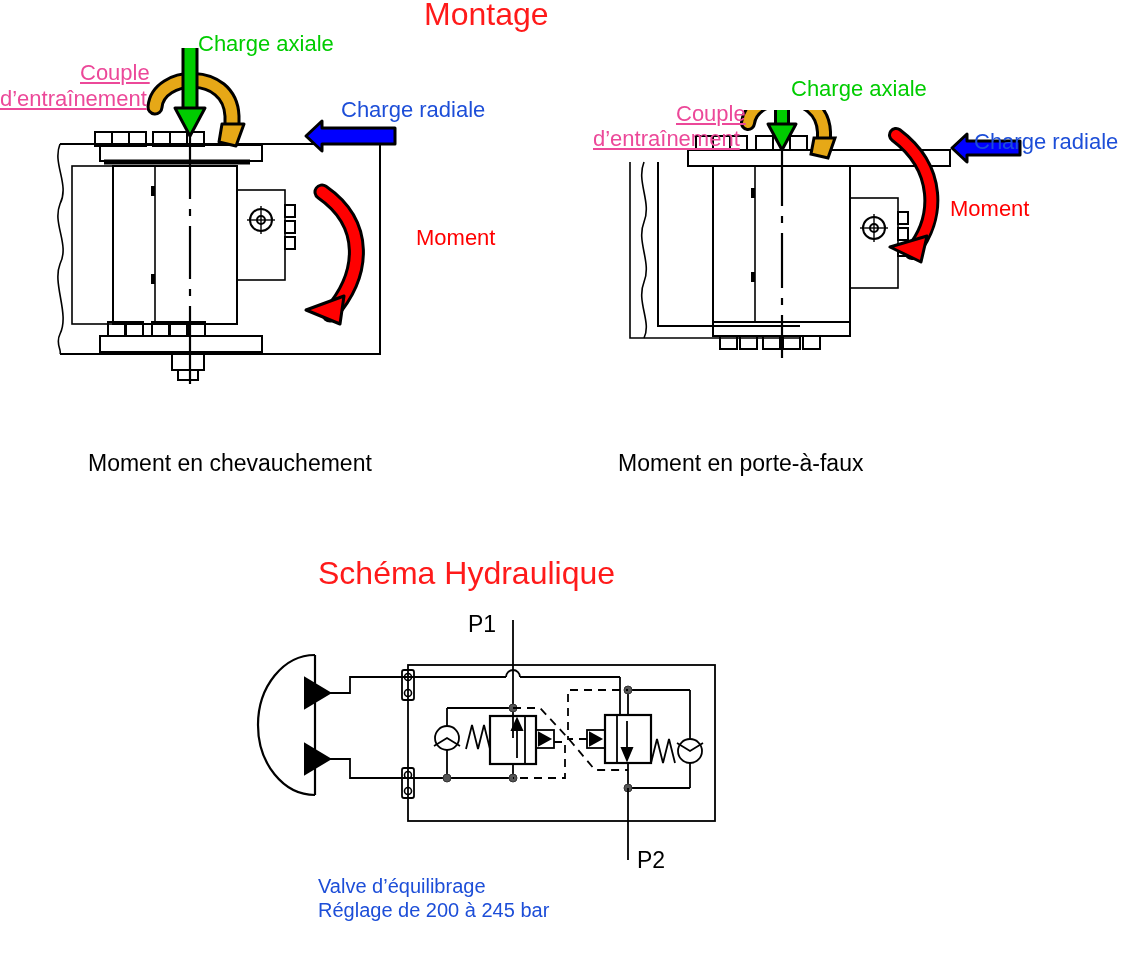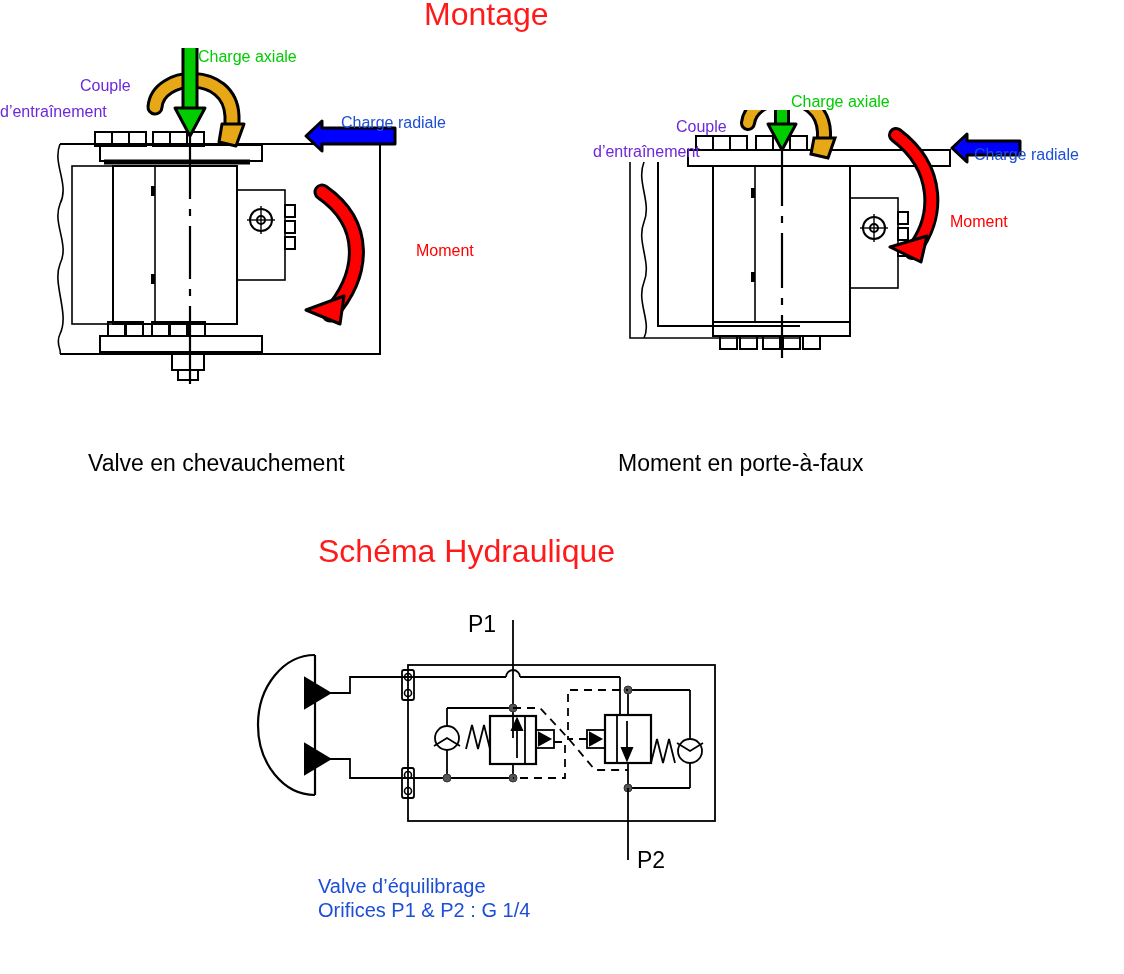--- a/index.html
+++ b/index.html
@@ -1,25 +1,25 @@
 <!DOCTYPE html>
 <html><head>
 <meta charset="utf-8">
 <style>
   html,body{margin:0;padding:0;background:#ffffff;}
   body{width:1124px;height:974px;position:relative;overflow:hidden;
        font-family:"Liberation Sans","DejaVu Sans",sans-serif;}
   .abs{position:absolute;}
   .title{color:#ff1a1a;font-size:32px;white-space:nowrap;}
   .caption{color:#000;font-size:23px;white-space:nowrap;}
-  .lbl{font-size:16px;white-space:nowrap;margin-top:17px;}
+  .lbl{font-size:22px;white-space:nowrap;}
   .lbl-green{color:#00cc00;}
   .lbl-blue{color:#1d4ed8;}
   .lbl-red{color:#ff0000;}
-  .lbl-gold{color:#6d28d9;}
+  .lbl-gold{color:#ec4899;text-decoration:underline;}
   .spec{color:#1d4ed8;font-size:20px;white-space:nowrap;}
   .portlbl{color:#000;font-size:23px;white-space:nowrap;}
   svg{display:block;}
 </style>
 </head>
 <body>
 
 <div class="abs title" style="left:424px;top:-4px;">Montage</div>
 
 <div class="abs" style="left:0px;top:24px;width:560px;height:370px;">
@@ -185,24 +185,24 @@
     </g>
   </svg>
 </div>
 
 <div class="abs lbl lbl-green" style="left:791px;top:76px;">Charge axiale</div>
 <div class="abs lbl lbl-gold" style="left:676px;top:101px;">Couple</div>
 <div class="abs lbl lbl-gold" style="left:593px;top:126px;">d’entraînement</div>
 <div class="abs lbl lbl-blue" style="left:974px;top:129px;">Charge radiale</div>
 <div class="abs lbl lbl-red" style="left:950px;top:196px;">Moment</div>
 
-<div class="abs caption" style="left:88px;top:450px;">Valve en chevauchement</div>
+<div class="abs caption" style="left:88px;top:450px;">Moment en chevauchement</div>
 <div class="abs caption" style="left:618px;top:450px;">Moment en porte-à-faux</div>
 
-<div class="abs title" style="left:318px;top:533px;">Schéma Hydraulique</div>
+<div class="abs title" style="left:318px;top:555px;">Schéma Hydraulique</div>
 
 <div class="abs" style="left:250px;top:620px;width:500px;height:250px;">
   <svg width="500" height="250" viewBox="0 0 500 250">
     <g fill="none" stroke="#000" stroke-width="2">
 
       <path d="M65 35 A57 70 0 1 0 65 175" stroke-width="2.2"></path>
       <line x1="65" y1="35" x2="65" y2="175" stroke-width="2.2"></line>
       <path d="M55 58 L55 88 L80 73 Z" fill="#000" stroke="#000" stroke-width="2"></path>
       <path d="M55 124 L55 154 L80 139 Z" fill="#000" stroke="#000" stroke-width="2"></path>
 
@@ -288,14 +288,14 @@
       </g>
     </g>
   </svg>
 </div>
 
 <div class="abs portlbl" style="left:468px;top:611px;">P1</div>
 <div class="abs portlbl" style="left:637px;top:847px;text-align:right;">P2</div>
 
 <div class="abs" style="left:318px;top:874px;">
   <div class="spec" style="line-height:24px;">Valve d’équilibrage</div>
-  <div class="spec" style="line-height:24px;">Orifices P1 &amp; P2 : G 1/4</div>
+  <div class="spec" style="line-height:24px;">Réglage de 200 à 245 bar</div>
 </div>
 
 </body></html>

